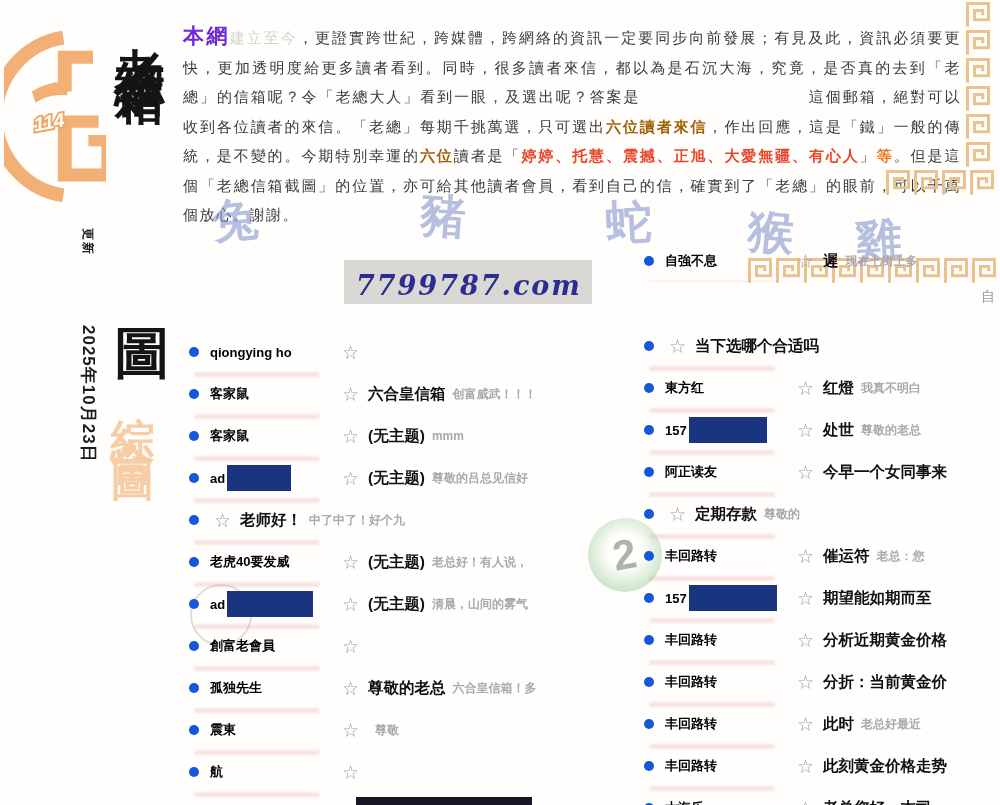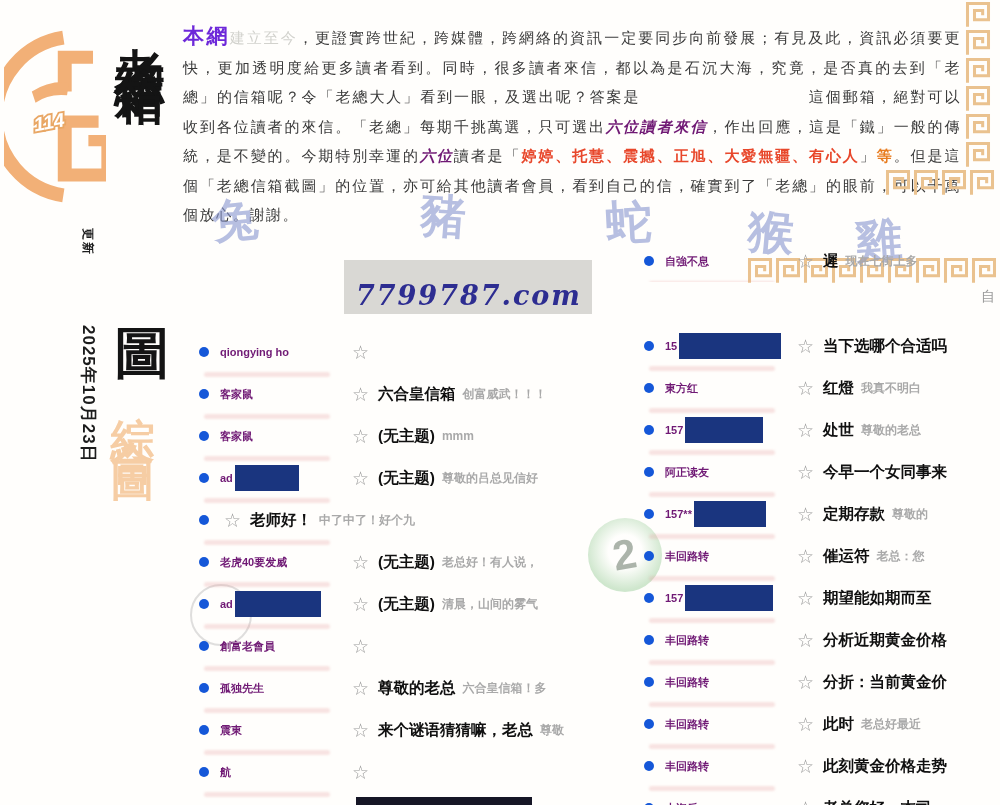--- a/index.html
+++ b/index.html
@@ -31,63 +31,63 @@
   .update-rot{left:96px;top:228px;font-size:12px;letter-spacing:2px;}
   .date-rot{left:100px;top:325px;font-size:17px;letter-spacing:1px;}
   
   .para{
     position:absolute;left:183px;top:6px;width:778px;
     font-family:"DejaVu Serif",serif;font-size:15px;line-height:29.5px;
     letter-spacing:1.6px;color:#3a3a3a;text-align:justify;
   }
   .para .intro{font-size:21px;font-weight:900;color:#6d28d9;letter-spacing:2px;}
   .para .faint{color:#d2d2cd;}
-  .para .hl-magenta{color:#701a75;font-weight:700;font-style:italic;}
+  .para .hl-magenta{color:#a16207;font-weight:700;}
   .para .hl-red{color:#e8472b;font-weight:700;}
   .para .hl-orange{color:#e87c1f;font-weight:700;}
   .para .gap{display:inline-block;width:168px;}
   
   .gk-u{width:28px;height:28px;display:block;}
   .gk-col{position:absolute;left:964px;top:0;display:flex;flex-direction:column;}
   .gk-tail{position:absolute;left:884px;top:168px;display:flex;}
   .gk-band{position:absolute;left:746px;top:256px;display:flex;}
   
   .zodiac{position:absolute;font-family:"DejaVu Serif",serif;font-weight:700;
     font-size:46px;color:rgba(138,152,208,.62);}
   .site-mark{
-    position:absolute;left:344px;top:260px;padding:20px 10px 3px 12px;
+    position:absolute;left:344px;top:260px;padding:10px 10px 3px 12px;
     background:#d9d8d4;color:#2d2d91;font-weight:900;font-size:27px;
     font-family:"DejaVu Serif",serif;letter-spacing:2px;font-style:italic;
   }
   .stamp{
     position:absolute;left:588px;top:518px;width:74px;height:74px;border-radius:50%;
     background:radial-gradient(circle at 50% 45%, rgba(255,255,255,.2) 30%, rgba(148,202,148,.45) 70%);
     display:flex;align-items:center;justify-content:center;
   }
   .stamp span{font-size:42px;font-weight:900;color:rgba(70,90,70,.45);transform:rotate(-10deg);}
   .faint-ring{
     position:absolute;left:190px;top:584px;width:58px;height:58px;border-radius:50%;
     border:2px solid rgba(185,185,185,.45);
   }
   .fragment-bar{position:absolute;left:356px;top:797px;width:176px;height:8px;background:#161626;}
   .stray-char{position:absolute;left:981px;top:288px;font-size:14px;color:#9a9a9a;}
   
   .list{position:absolute;overflow:hidden;}
-  .list-left{left:190px;top:331px;width:446px;height:474px;}
+  .list-left{left:180px;top:331px;width:446px;height:474px;}
   .list-right{left:635px;top:325px;width:365px;height:520px;}
   .row-first{position:absolute;left:635px;top:240px;width:365px;overflow:hidden;}
   .row{
     position:relative;display:flex;align-items:center;height:42px;white-space:nowrap;
   }
   .row::after{
     content:"";position:absolute;left:14px;bottom:-4px;width:126px;height:5px;
     background:rgba(233,166,166,.30);border-radius:3px;filter:blur(1px);
   }
   .dot{width:10px;height:10px;border-radius:50%;background:#1557d8;margin:0 11px 0 9px;flex:0 0 auto;}
-  .sender{font-weight:700;font-size:11px;color:#701a75;flex:0 0 auto;}
+  .sender{font-weight:700;font-size:13px;color:#000000;flex:0 0 auto;}
   .sender-box{display:flex;align-items:center;width:128px;flex:0 0 auto;overflow:hidden;}
   .redact{background:#1a357f;height:26px;width:90px;margin:0 4px 0 2px;flex:0 0 auto;}
   .star{font-size:19px;color:#9a9a9a;margin:0 9px 0 4px;flex:0 0 auto;}
   .subject{font-weight:700;font-size:15.5px;color:#101010;}
   .preview{font-size:12px;color:#a9a9a9;margin-left:7px;font-weight:bold;}
 </style>
 </head>
 <body>
 
 <svg width="0" height="0" style="position:absolute" aria-hidden="true">
@@ -297,43 +297,38 @@
       <span class="preview">六合皇信箱！多</span>
     </div>
 
     <div class="row">
       <span class="dot"></span>
       <span class="sender-box">
         <span class="sender">震東</span>
 
       </span>
       <span class="star">☆</span>
-      <span class="subject">来个谜语猜猜嘛，老总</span>
       <span class="preview">尊敬</span>
     </div>
 
     <div class="row">
       <span class="dot"></span>
       <span class="sender-box">
         <span class="sender">航</span>
 
       </span>
       <span class="star">☆</span>
       <span class="preview"></span>
     </div>
   </div>
 
 <div class="list list-right">
 
     <div class="row">
       <span class="dot"></span>
-      <span class="sender-box">
-        <span class="sender">15</span>
-        <span class="redact" style="width: 102px;"></span>
-      </span>
       <span class="star">☆</span>
       <span class="subject">当下选哪个合适吗</span>
       <span class="preview"></span>
     </div>
 
     <div class="row">
       <span class="dot"></span>
       <span class="sender-box">
         <span class="sender">東方红</span>
 
@@ -360,24 +355,20 @@
         <span class="sender">阿正读友</span>
 
       </span>
       <span class="star">☆</span>
       <span class="subject">今早一个女同事来</span>
       <span class="preview"></span>
     </div>
 
     <div class="row">
       <span class="dot"></span>
-      <span class="sender-box">
-        <span class="sender">157**</span>
-        <span class="redact" style="width: 72px;"></span>
-      </span>
       <span class="star">☆</span>
       <span class="subject">定期存款</span>
       <span class="preview">尊敬的</span>
     </div>
 
     <div class="row">
       <span class="dot"></span>
       <span class="sender-box">
         <span class="sender">丰回路转</span>
 

